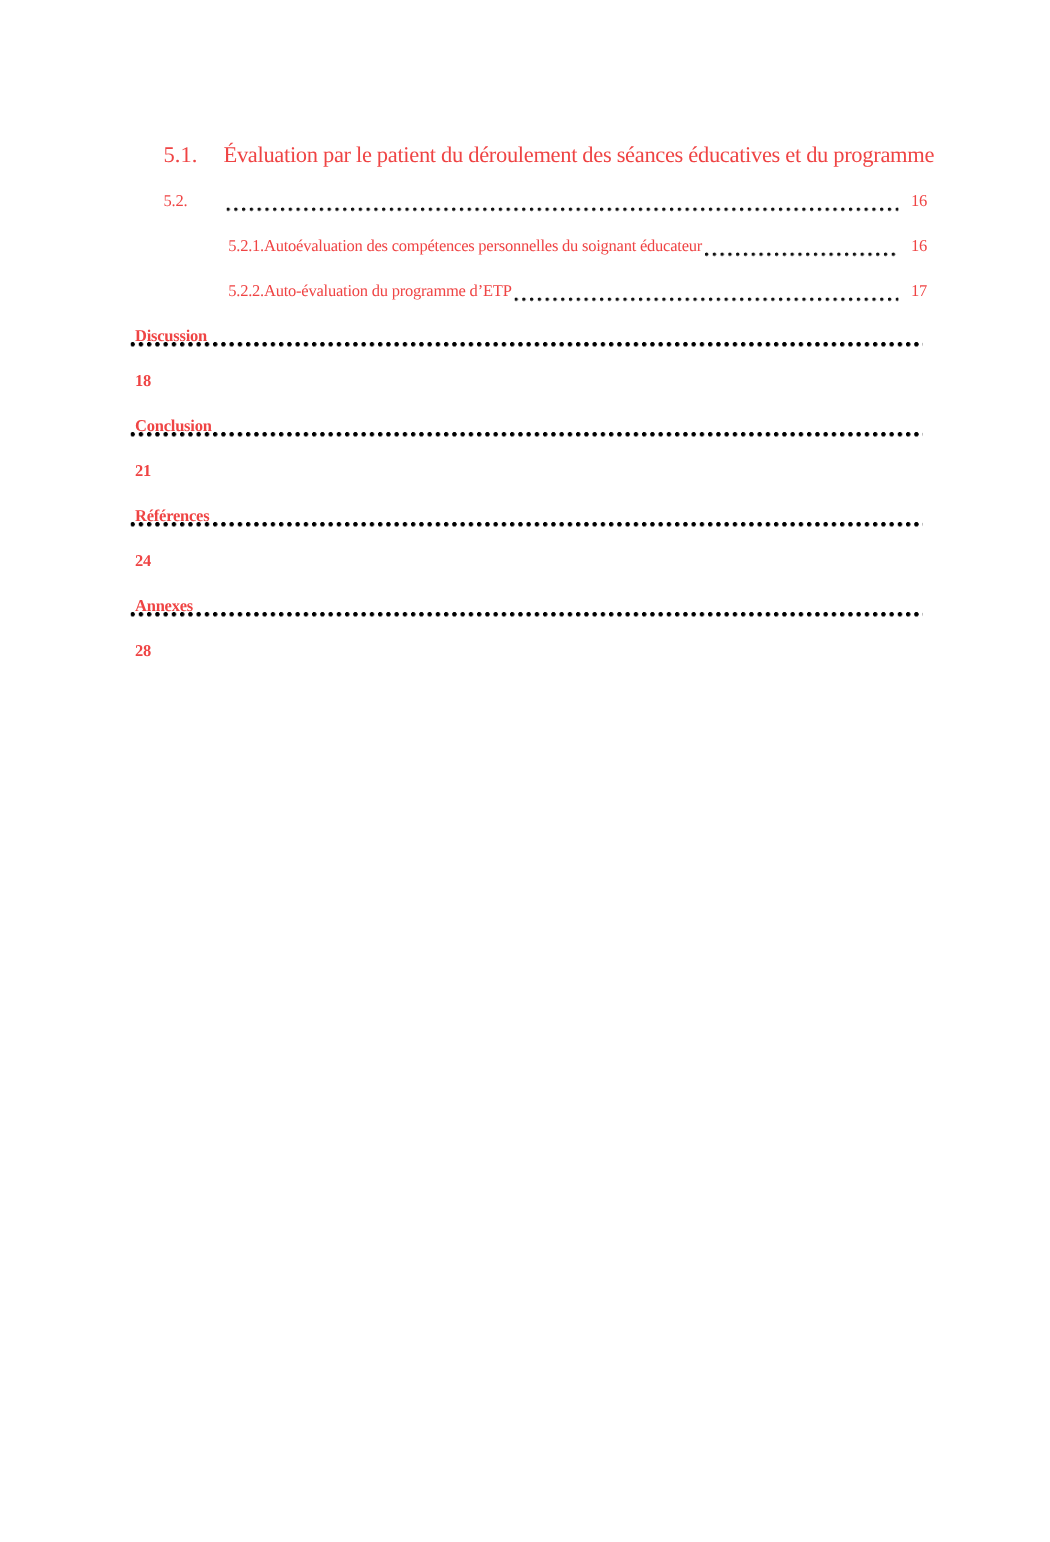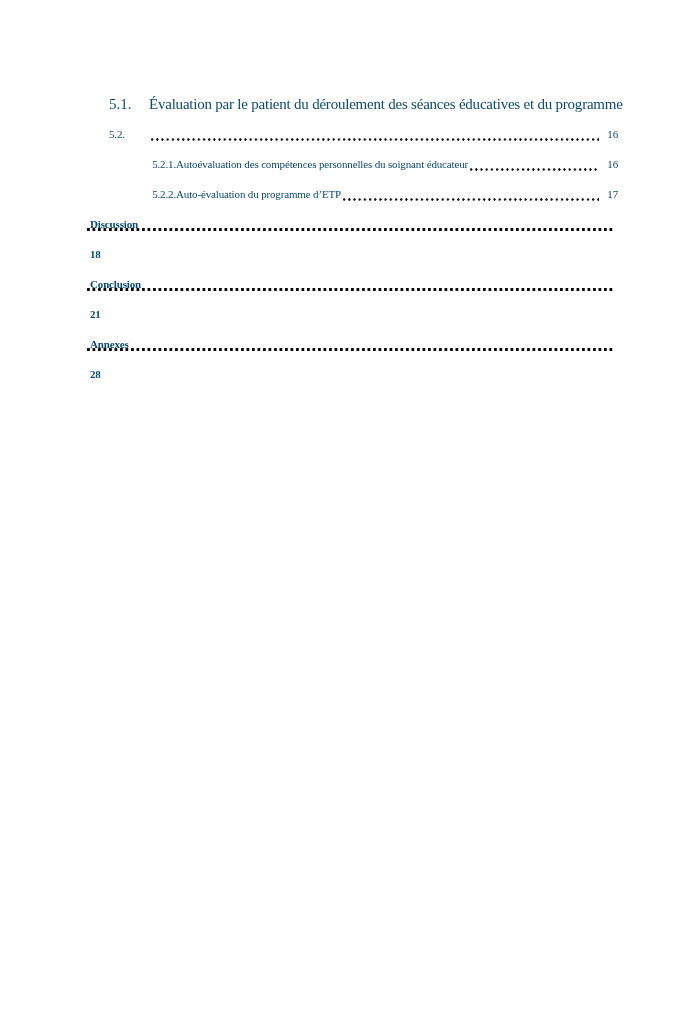--- a/index.html
+++ b/index.html
@@ -4,21 +4,21 @@
 <style>
   * { margin: 0; padding: 0; box-sizing: border-box; }
   html, body { background: #ffffff; }
   .page {
     position: relative;
     width: 700px;
     height: 800px;
     background: #ffffff;
     overflow: hidden;
     font-family: "Liberation Serif", "DejaVu Serif", serif;
-    color: #0c4a6e;
+    color: #ef4444;
   }
   .toc {
     position: absolute;
     left: 85px;
     top: 89px;
     width: 533px;
   }
   .row {
     display: flex;
     align-items: baseline;
@@ -114,20 +114,25 @@
       <span class="leader"></span>
       <span class="pg">18</span>
     </div>
 
     <div class="row lvl1">
       <span class="title">Conclusion</span>
       <span class="leader"></span>
       <span class="pg">21</span>
     </div>
 
+    <div class="row lvl1">
+      <span class="title">Références</span>
+      <span class="leader"></span>
+      <span class="pg">24</span>
+    </div>
 
     <div class="row lvl1">
       <span class="title">Annexes</span>
       <span class="leader"></span>
       <span class="pg">28</span>
     </div>
 
   </div>
 </div>
 

